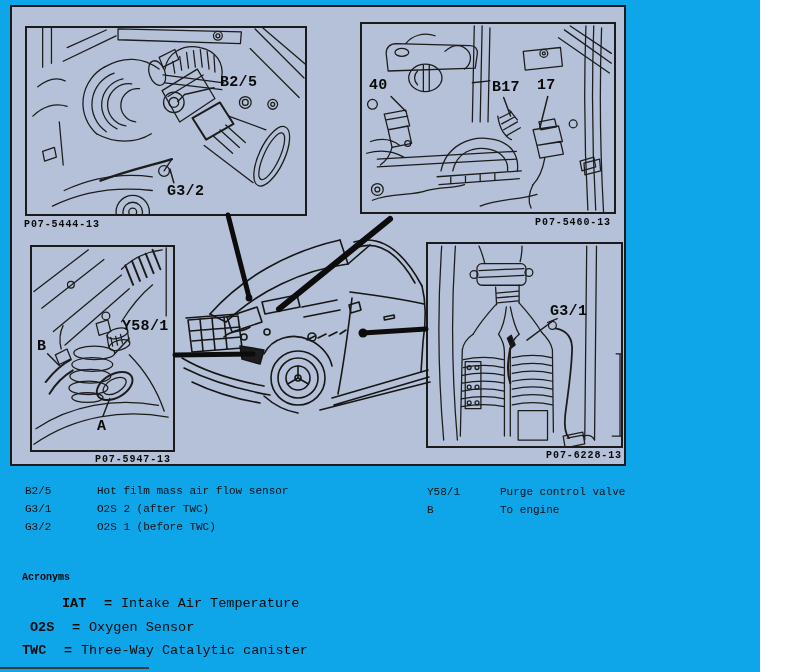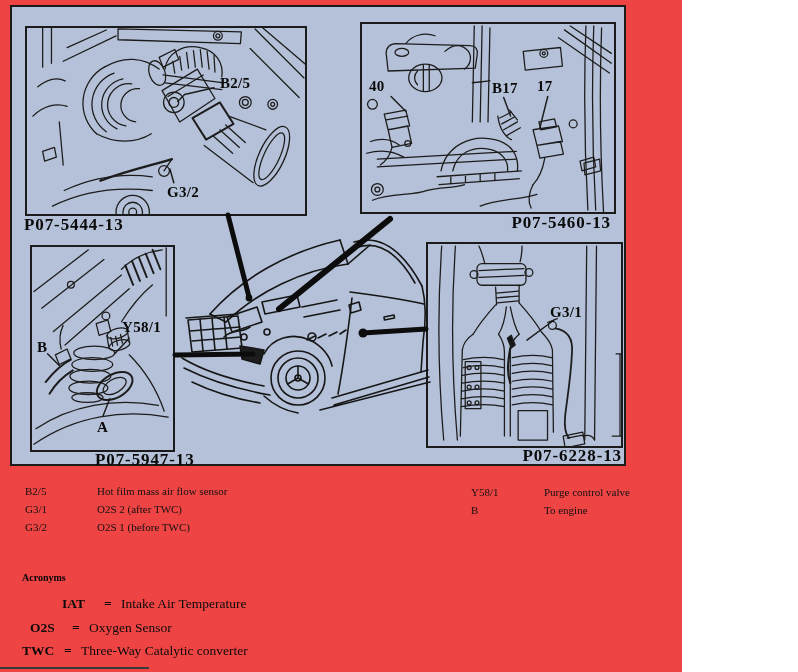--- a/index.html
+++ b/index.html
@@ -1,27 +1,27 @@
 <!DOCTYPE html>
 <html><head>
 <meta charset="utf-8">
 <style>
   html,body{margin:0;padding:0;background:#fff;}
-  .stage{position:relative;width:682px;height:672px;background:#ef4444;overflow:hidden;
-         font-family:Liberation Serif, serif;color:#0d0d0d;}
+  .stage{position:relative;width:760px;height:672px;background:#0ea5e9;overflow:hidden;
+         font-family:Liberation Mono, monospace;color:#0d0d0d;}
   
   .diagram{position:absolute;left:10px;top:5px;width:616px;height:461px;
            background:#b5c1d8;border:2px solid #1b1b1b;box-sizing:border-box;}
   .panel{position:absolute;border:2px solid #1b1b1b;box-sizing:border-box;overflow:hidden;}
   .panel svg{display:block;width:100%;height:100%;}
   .art{stroke:#1c1c1c;fill:none;stroke-width:1.3;stroke-linecap:round;stroke-linejoin:round;}
   .overlay{position:absolute;left:0;top:0;width:616px;height:461px;pointer-events:none;}
   .dlabel{position:absolute;font-weight:bold;font-size:15px;line-height:14px;
           color:#0a0a0a;letter-spacing:.3px;white-space:nowrap;}
-  .pnum{position:absolute;font-weight:bold;font-size:17px;line-height:12px;
+  .pnum{position:absolute;font-weight:bold;font-size:10px;line-height:12px;
         letter-spacing:.9px;color:#0a0a0a;white-space:nowrap;}
   
   .legend-group{position:absolute;font-size:11px;line-height:18px;color:#101010;}
   .legend-row{white-space:nowrap;}
   .legend-term{display:inline-block;vertical-align:top;}
   .lg-left .legend-term{width:72px;}
   .lg-right .legend-term{width:73px;}
   
   .acr-heading{position:absolute;font-weight:bold;font-size:10px;color:#050505;}
   .acr-row{position:absolute;font-size:13.5px;white-space:nowrap;color:#0a0a0a;}
@@ -278,35 +278,35 @@
       <span class="legend-term">B2/5</span><span class="legend-desc">Hot film mass air flow sensor</span>
     </div>
     <div class="legend-row">
       <span class="legend-term">G3/1</span><span class="legend-desc">O2S 2 (after TWC)</span>
     </div>
     <div class="legend-row">
       <span class="legend-term">G3/2</span><span class="legend-desc">O2S 1 (before TWC)</span>
     </div>
   </div>
 
-  <div class="legend-group lg-right" style="left:427px;top:483px;margin-left:44px;">
+  <div class="legend-group lg-right" style="left:427px;top:483px;">
     <div class="legend-row">
       <span class="legend-term">Y58/1</span><span class="legend-desc">Purge control valve</span>
     </div>
     <div class="legend-row">
       <span class="legend-term">B</span><span class="legend-desc">To engine</span>
     </div>
   </div>
 
   <div class="acr-heading" style="left:22px;top:572px;">Acronyms</div>
 
   <div class="acr-row" style="left:22px;top:596px;padding-left:40px;">
     <span class="acr-term">IAT</span><span class="acr-sep">=</span><span class="acr-def">Intake Air Temperature</span>
   </div>
   <div class="acr-row" style="left:22px;top:620px;margin-left:8px;">
     <span class="acr-term">O2S</span><span class="acr-sep">=</span><span class="acr-def">Oxygen Sensor</span>
   </div>
   <div class="acr-row" style="left:22px;top:643px;">
-    <span class="acr-term">TWC</span><span class="acr-sep">=</span><span class="acr-def">Three-Way Catalytic converter</span>
+    <span class="acr-term">TWC</span><span class="acr-sep">=</span><span class="acr-def">Three-Way Catalytic canister</span>
   </div>
 
   <div class="bottom-rule"></div>
 </div>
 
 </body></html>

